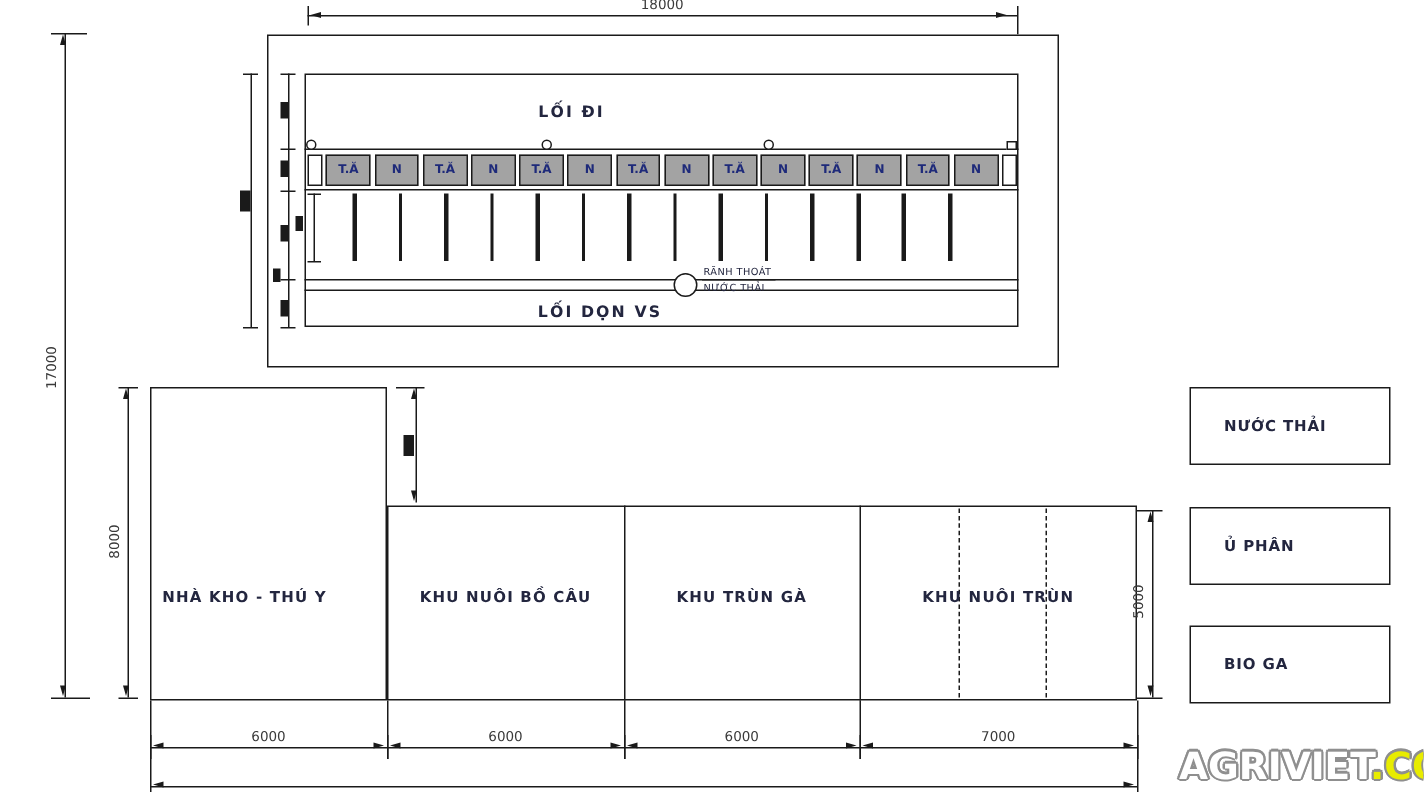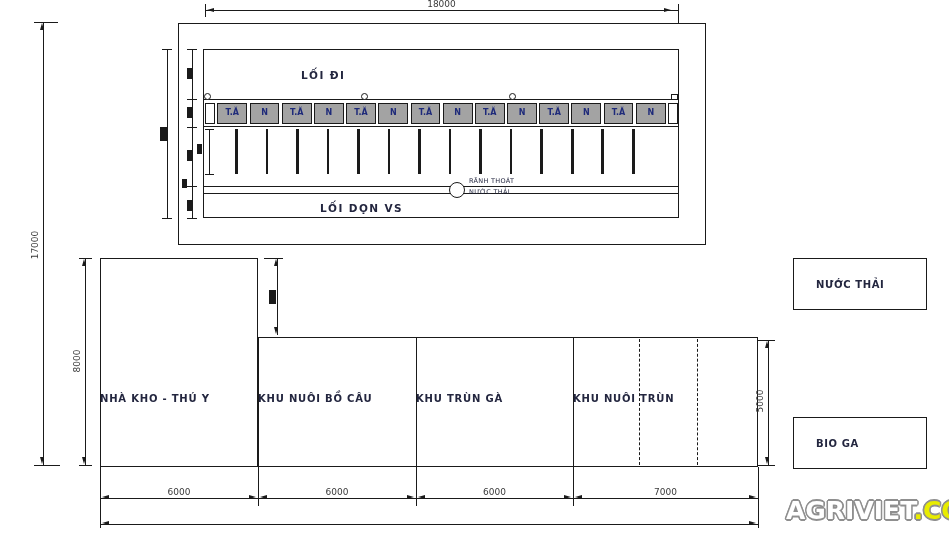--- a/index.html
+++ b/index.html
@@ -12,21 +12,21 @@
   html,body{background:#fff}
   body{width:949px;height:539px;font-family:"DejaVu Sans",sans-serif}
   .canvas{position:relative;width:949px;height:539px;background:#fff;overflow:hidden}
   .abs{position:absolute}
   .hl{position:absolute;height:0;border-top:1.4px solid var(--ln)}
   .hl.thin{border-top-width:1px}
   .vl{position:absolute;width:0;border-left:1.4px solid var(--ln)}
   .vl.thin{border-left-width:1px}
   .vl.dash{border-left:1.5px dashed var(--ln)}
   .rect{position:absolute;border:1.5px solid var(--ln);background:#fff}
-  .lbl{position:absolute;font-size:10px;font-weight:600;letter-spacing:.8px;color:var(--lab);text-align:left;white-space:nowrap}
+  .lbl{position:absolute;font-size:10px;font-weight:600;letter-spacing:.8px;color:var(--lab);text-align:center;white-space:nowrap}
   .dim{position:absolute;font-size:9px;color:var(--dimc);text-align:center;white-space:nowrap}
   .rot{transform:rotate(-90deg)}
   .sq{position:absolute;background:var(--ln)}
   .circ{position:absolute;border:1.4px solid var(--ln);border-radius:50%;background:#fff}
   .tiny{position:absolute;font-size:6.5px;color:var(--lab);letter-spacing:.3px;white-space:nowrap}
   .cellrow{position:absolute;left:205px;top:103px;width:473px;height:21px;display:flex;gap:2.4px}
   .cell{flex:1;border:1.3px solid var(--ln);font-size:8px;font-weight:700;color:var(--cel);text-align:center;line-height:17px;background:#a3a3a3;white-space:nowrap;overflow:hidden}
   .stubc{width:10px;border:1.3px solid var(--ln);background:#fff}
   .part{position:absolute;top:129px;width:2.6px;height:45px;background:var(--ln)}
   .ar{position:absolute;width:0;height:0}
@@ -193,19 +193,22 @@
       <div class="ar ar-r" style="left: 749px; top: 521px;"></div>
     </div>
   <div class="dim" style="left:100px;top:487px;width:158px">6000</div>
   <div class="dim" style="left:258px;top:487px;width:158px">6000</div>
   <div class="dim" style="left:416px;top:487px;width:157px">6000</div>
   <div class="dim" style="left:573px;top:487px;width:185px">7000</div>
 
   <div class="fac" style="top:258px">
       <span>NƯỚC THẢI</span>
     </div>
+  <div class="fac" style="top:338px">
+      <span>Ủ PHÂN</span>
+    </div>
   <div class="fac" style="top:417px">
       <span>BIO GA</span>
     </div>
 
   <div class="logo"><span id="logo-name" style="color: rgb(255, 255, 255);">AGRIVIET</span><span id="logo-tld" style="color: rgb(232, 236, 0);">.COM</span></div>
 
 </div>
 
 </body></html>

